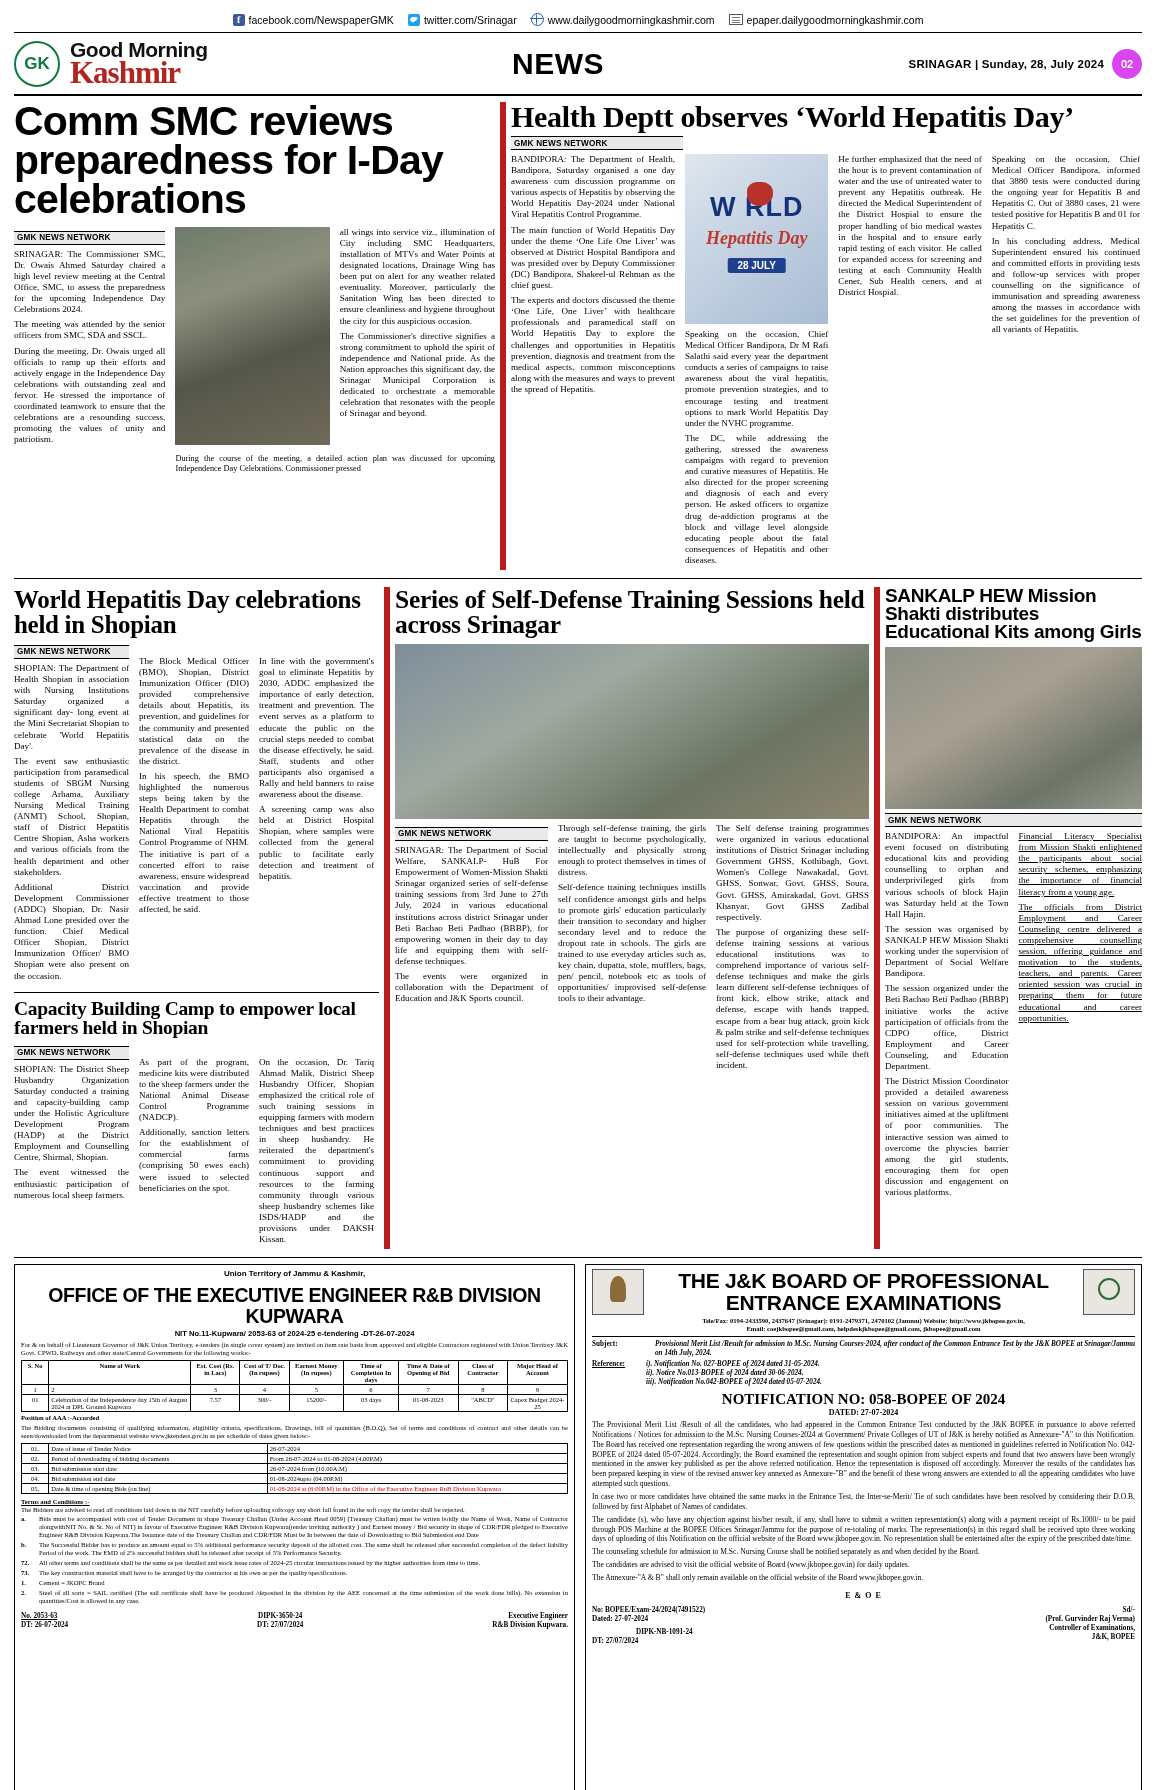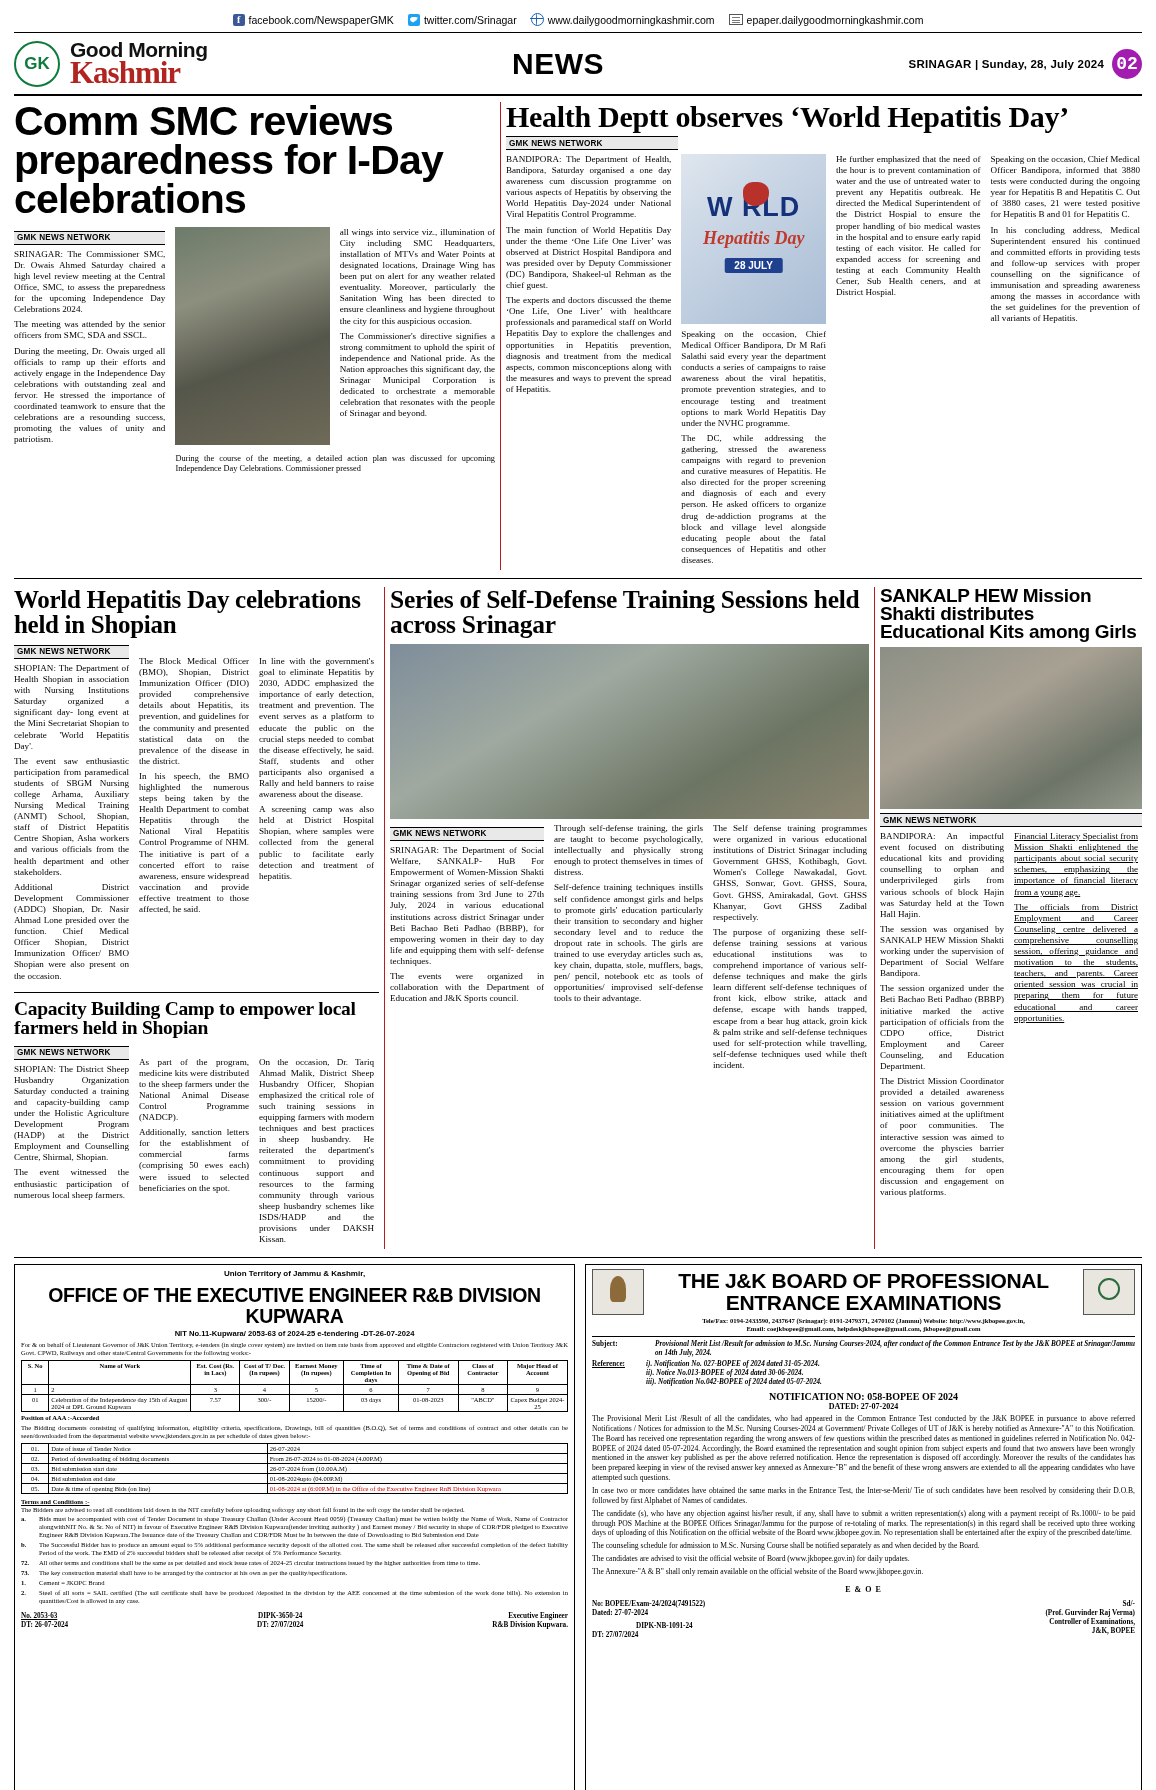--- a/index.html
+++ b/index.html
@@ -38,35 +38,35 @@
     border:2.5px solid #0f7a3d;display:flex;align-items:center;justify-content:center;
     color:#0f7a3d;font-family:"Liberation Sans",sans-serif;font-weight:bold;font-size:17px;
     flex:0 0 auto;
   }
   .brand { line-height:1; }
   .brand .good { font-family:"Liberation Sans",sans-serif;font-weight:bold;font-size:21px;letter-spacing:-0.5px;color:#111; }
   .brand .kash { font-family:"Liberation Serif",serif;font-weight:bold;font-size:31px;color:#b2241f;letter-spacing:-1px;margin-top:-3px;}
   .masthead .news { flex:1; text-align:center;font-family:"Liberation Sans",sans-serif;font-weight:bold;font-size:30px;letter-spacing:0.5px;}
   .masthead .right { display:flex;align-items:center;gap:8px; }
   .masthead .dateline { font-family:"Liberation Sans",sans-serif;font-size:11.5px;font-weight:bold;letter-spacing:0.2px;}
-  .pagenum { width:30px;height:30px;border-radius:50%;background:#a21caf;color:#fff;font-family:Liberation Mono, monospace;font-weight:bold;font-size:18px;display:flex;align-items:center;justify-content:center;}
+  .pagenum { width:30px;height:30px;border-radius:50%;background:#d946ef;color:#fff;font-family:Liberation Sans, sans-serif;font-weight:bold;font-size:11px;display:flex;align-items:center;justify-content:center;}
 
   
   .hl { font-family:"Liberation Sans",sans-serif;font-weight:bold;line-height:0.95;letter-spacing:-0.8px; }
   .hl-serif { font-family:"Liberation Serif",serif;font-weight:bold;line-height:1.0;letter-spacing:-0.3px;}
   .byline {
     background:#e9e9e9;border-top:1px solid #000;border-bottom:1px solid #000;
     font-family:"Liberation Sans",sans-serif;font-weight:bold;font-size:8.2px;
     padding:1.5px 3px;margin:4px 0 4px 0;letter-spacing:0.2px;
   }
   p.body { font-size:9.1px;line-height:1.22;text-align:justify;margin:0 0 4px 0; hyphens:auto; }
   .cap { font-size:8.3px;line-height:1.2;text-align:justify;margin-top:3px; }
   .rule { border-top:1.6px solid #000; }
   .rule-thin { border-top:1px solid #000; }
-  .vline { border-left:1px solid #b91c1c; }
+  .vline { border-left:6px solid #b91c1c; }
 
   
   .photo { background:#b9bcb6;position:relative;overflow:hidden; }
   .photo.p1 { background:linear-gradient(160deg,#6d7b6a 0%,#8d8f7e 30%,#55564b 60%,#6f6a58 100%); }
   .photo.p2 { background:linear-gradient(140deg,#dfe6ee 0%,#c7d4e4 40%,#a8bcd4 100%); }
   .photo.p3 { background:linear-gradient(150deg,#7e8d9b 0%,#9fa9a0 35%,#6c7563 70%,#8d8671 100%); }
   .photo.p4 { background:linear-gradient(150deg,#8c8f86 0%,#a8a193 40%,#6d7468 75%,#939a8c 100%); }
 
   
   .cols { display:flex; }
@@ -250,21 +250,21 @@
     </div>
 
     <div class="col vline" style="width:268px;padding-right:0;">
       <div class="hl" style="font-size:19px;letter-spacing:-0.3px;">SANKALP HEW Mission Shakti distributes Educational Kits among Girls</div>
       <div class="photo p4" style="height:162px;margin-top:6px;"></div>
       <div class="byline">GMK NEWS NETWORK</div>
       <div class="cols">
         <div class="col" style="width:129px;padding-left:0;">
           <p class="body">BANDIPORA: An impactful event focused on distributing educational kits and providing counselling to orphan and underprivileged girls from various schools of block Hajin was Saturday held at the Town Hall Hajin.</p>
           <p class="body">The session was organised by SANKALP HEW Mission Shakti working under the supervision of Department of Social Welfare Bandipora.</p>
-          <p class="body">The session organized under the Beti Bachao Beti Padhao (BBBP) initiative marked the active participation of officials from the CDPO office, District Employment and Career Counseling, and Education Department.</p>
+          <p class="body">The session organized under the Beti Bachao Beti Padhao (BBBP) initiative works the active participation of officials from the CDPO office, District Employment and Career Counseling, and Education Department.</p>
           <p class="body">The District Mission Coordinator provided a detailed awareness session on various government initiatives aimed at the upliftment of poor communities. The interactive session was aimed to overcome the physcies barrier among the girl students, encouraging them for open discussion and engagement on various platforms.</p>
         </div>
         <div class="col" style="width:129px;padding-right:0;text-decoration:underline;">
           <p class="body">Financial Literacy Specialist from Mission Shakti enlightened the participants about social security schemes, emphasizing the importance of financial literacy from a young age.</p>
           <p class="body">The officials from District Employment and Career Counseling centre delivered a comprehensive counselling session, offering guidance and motivation to the students, teachers, and parents. Career oriented session was crucial in preparing them for future educational and career opportunities.</p>
         </div>
       </div>
     </div>
   </div>
 
@@ -420,21 +420,21 @@
         </div>
         <div style="display:flex;gap:6px;margin-top:2px;">
           <div class="tiny7 b" style="width:48px;text-decoration:underline;">Reference:</div>
           <div style="flex:1;">
             <div class="tiny7 b" style="font-style:italic;">i). Notification No. 027-BOPEE of 2024 dated 31-05-2024.</div>
             <div class="tiny7 b" style="font-style:italic;">ii). Notice No.013-BOPEE of 2024 dated 30-06-2024.</div>
             <div class="tiny7 b" style="font-style:italic;">iii). Notification No.042-BOPEE of 2024 dated 05-07-2024.</div>
           </div>
         </div>
 
-        <div class="center b" style="font-size:10px;margin-top:4px;">NOTIFICATION NO: 058-BOPEE OF 2024</div>
+        <div class="center b" style="font-size:15px;margin-top:4px;">NOTIFICATION NO: 058-BOPEE OF 2024</div>
         <div class="center b" style="font-size:8px;">DATED: 27-07-2024</div>
 
         <div class="just" style="font-size:7.6px;line-height:1.3;margin-top:3px;">The Provisional Merit List /Result of all the candidates, who had appeared in the Common Entrance Test conducted by the J&amp;K BOPEE in pursuance to above referred Notifications / Notices for admission to the M.Sc. Nursing Courses-2024 at Government/ Private Colleges of UT of J&amp;K is hereby notified as Annexure-"A" to this Notification. The Board has received one representation regarding the wrong answers of few questions within the prescribed dates as mentioned in guidelines referred in Notification No. 042-BOPEE of 2024 dated 05-07-2024. Accordingly, the Board examined the representation and sought opinion from subject experts and found that two answers have been wrongly mentioned in the answer key published as per the above referred notification. Hence the representation is disposed off accordingly. Moreover the results of the candidates has been prepared keeping in view of the revised answer key annexed as Annexure-"B" and the benefit of these wrong answers are extended to all the appearing candidates who have attempted such questions.</div>
         <div class="just" style="font-size:7.6px;line-height:1.3;margin-top:3px;">In case two or more candidates have obtained the same marks in the Entrance Test, the Inter-se-Merit/ Tie of such candidates have been resolved by considering their D.O.B, followed by first Alphabet of Names of candidates.</div>
         <div class="just" style="font-size:7.6px;line-height:1.3;margin-top:3px;">The candidate (s), who have any objection against his/her result, if any, shall have to submit a written representation(s) along with a payment receipt of Rs.1000/- to be paid through POS Machine at the BOPEE Offices Srinagar/Jammu for the purpose of re-totaling of marks. The representation(s) in this regard shall be received upto three working days of uploading of this Notification on the official website of the Board www.jkbopee.gov.in. No representation shall be entertained after the expiry of the prescribed date/time.</div>
         <div class="just" style="font-size:7.6px;line-height:1.3;margin-top:3px;">The counseling schedule for admission to M.Sc. Nursing Course shall be notified separately as and when decided by the Board.</div>
         <div class="just" style="font-size:7.6px;line-height:1.3;margin-top:3px;">The candidates are advised to visit the official website of Board (www.jkbopee.gov.in) for daily updates.</div>
         <div class="just" style="font-size:7.6px;line-height:1.3;margin-top:3px;">The Annexure-"A &amp; B" shall only remain available on the official website of the Board www.jkbopee.gov.in.</div>
 
         <div class="center b" style="font-size:8px;margin-top:8px;letter-spacing:1px;">E &amp; O E</div>

